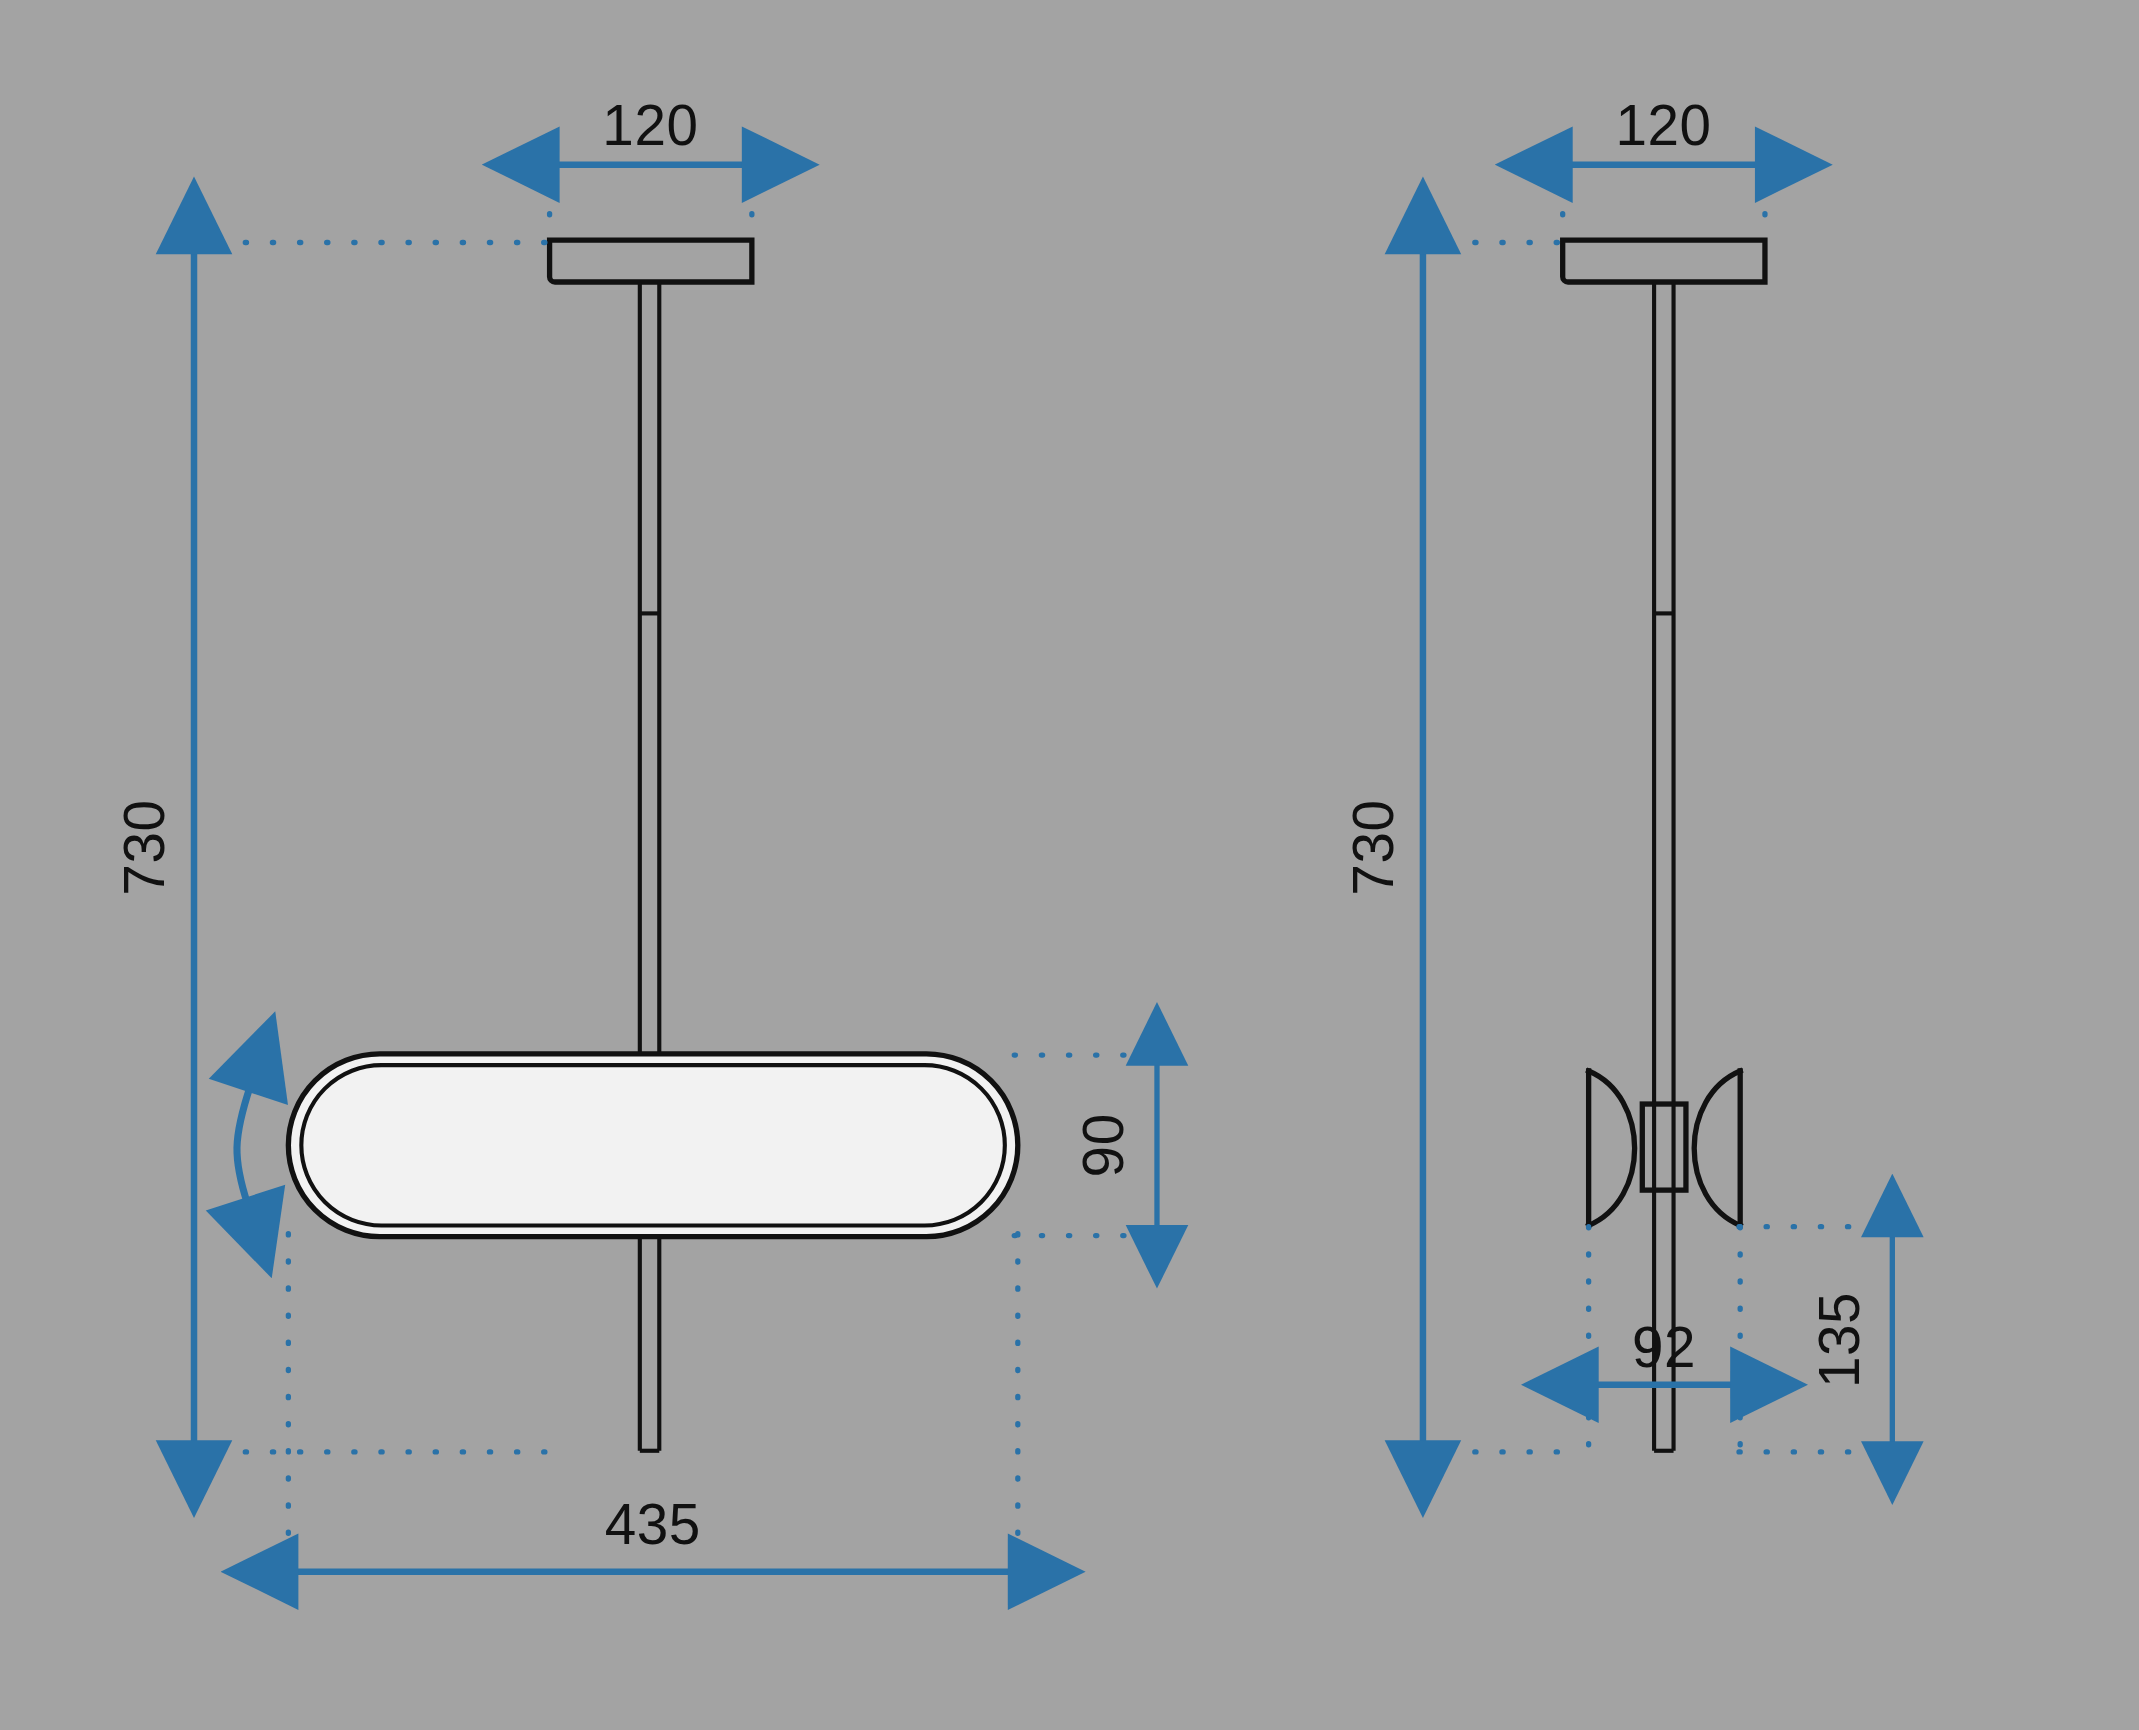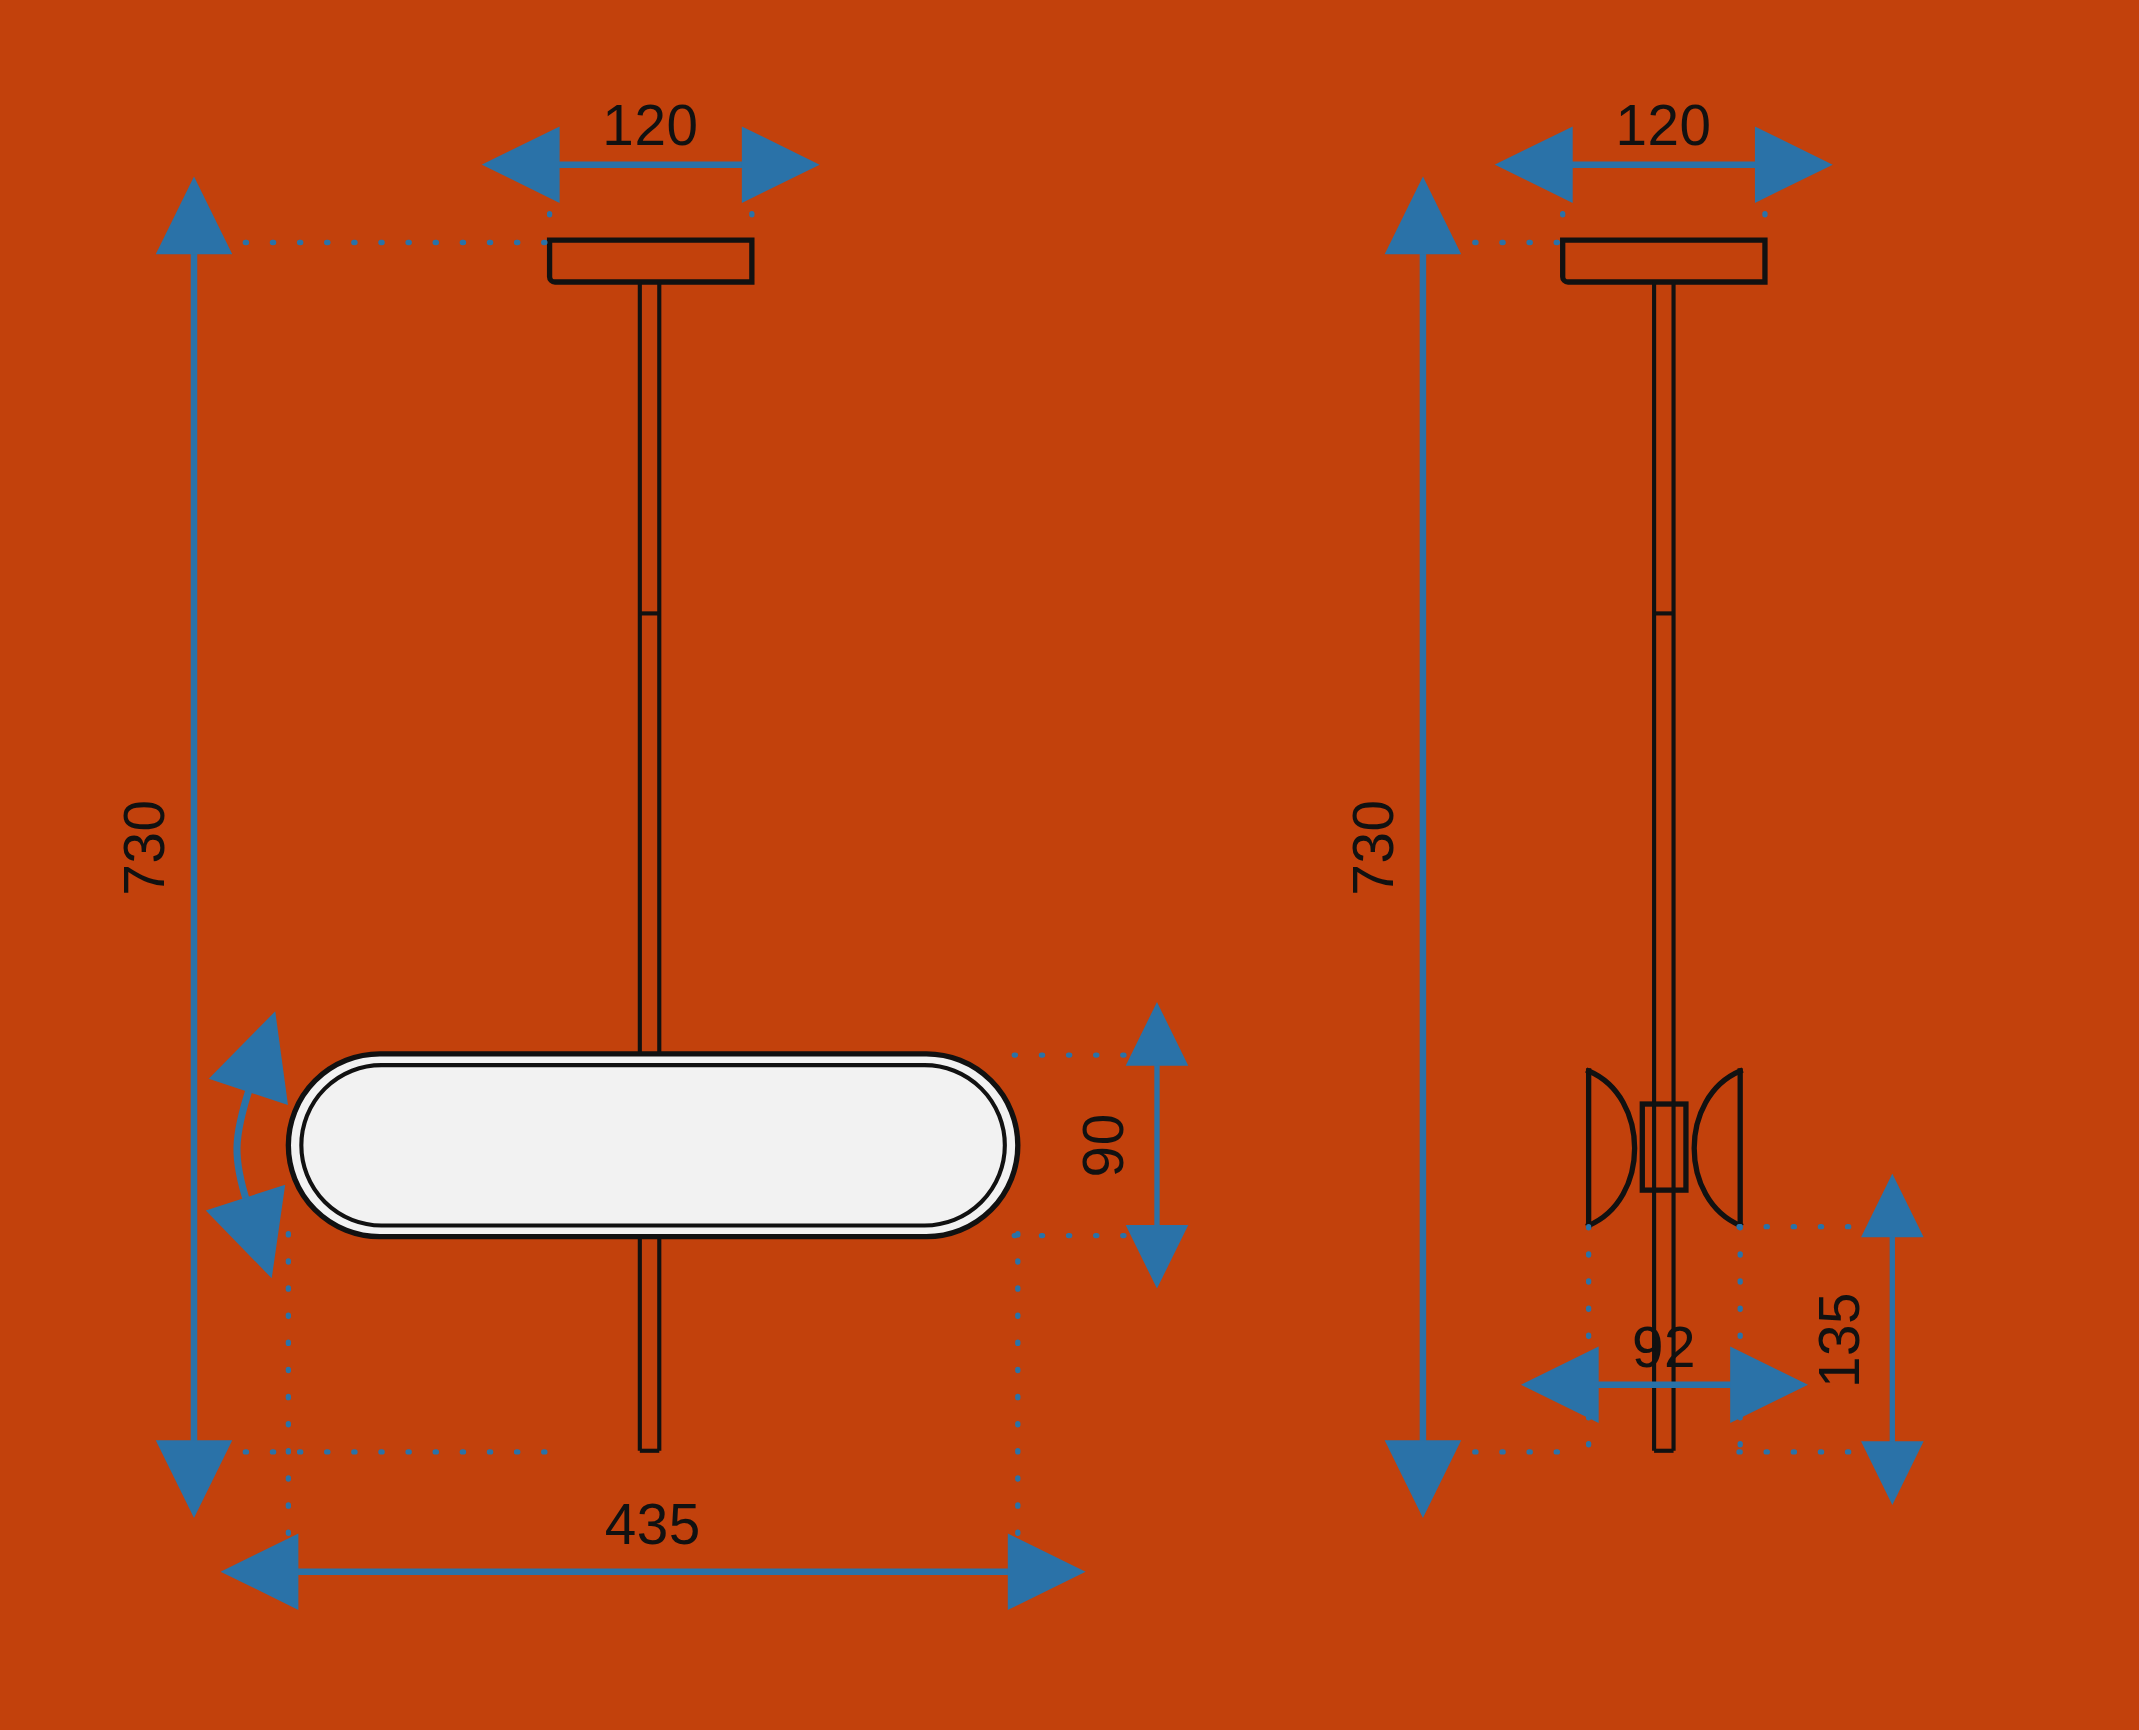--- a/index.html
+++ b/index.html
@@ -10,21 +10,21 @@
   body {
     width: 2140px;
     height: 1731px;
     font-family: "Liberation Sans", sans-serif;
     overflow: hidden;
   }
   #drawing-root {
     position: relative;
     width: 2140px;
     height: 1731px;
-    background: #c2410c;
+    background: #a3a3a3;
   }
   svg.sheet {
     display: block;
     width: 2140px;
     height: 1731px;
   }
   .dim-text {
     font-family: "Liberation Sans", sans-serif;
     font-size: 96px;
     fill: #111111;

